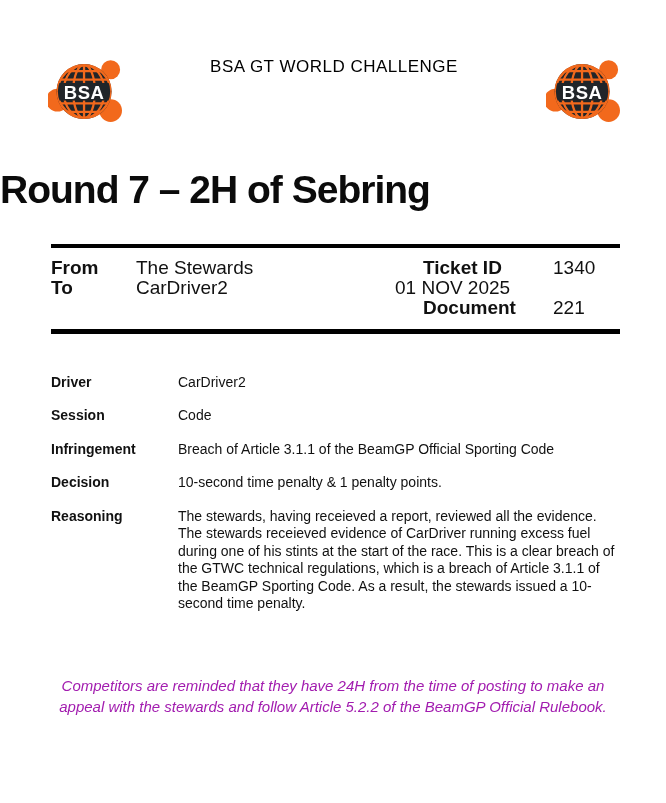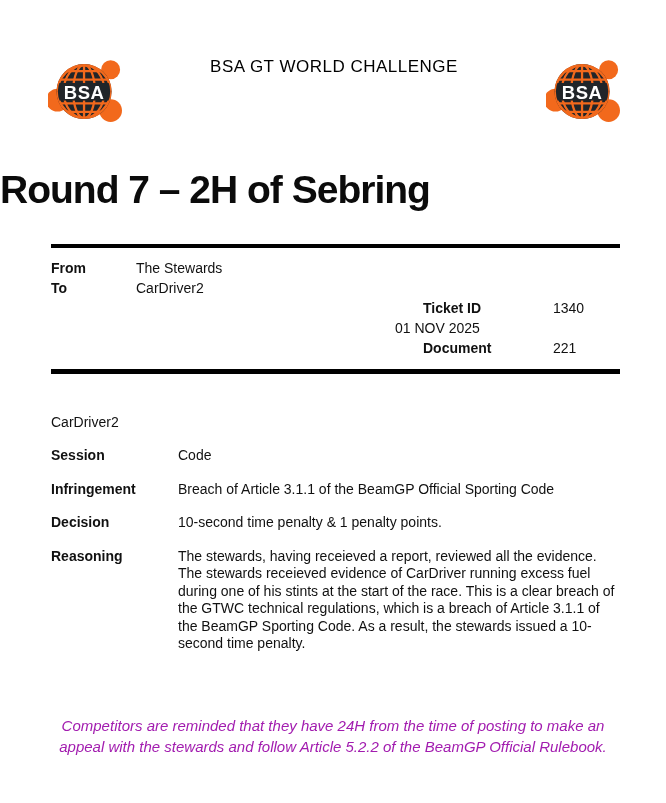--- a/index.html
+++ b/index.html
@@ -21,21 +21,21 @@
     margin:40px 0 0 0;text-align:left;
     font-size:39px;font-weight:bold;letter-spacing:-1px;line-height:1.15;
     color:#0b0b0b;
   }
   .rule{
     border:0;height:4.5px;background:#000;margin:0 46px 0 51px;
   }
   .rule-top{margin-top:31px;}
   .meta{
     display:flex;padding:10px 0 11px 0;margin:0 46px 0 51px;
-    font-size:14px;line-height:20px;flex-direction:column;
+    font-size:19px;line-height:20px;
   }
   .meta-row{display:flex;}
   .meta-label{font-weight:bold;}
   .meta-left .meta-label{width:85px;}
   .meta-right{margin-left:auto;width:225px;}
   .meta-right .meta-label{width:130px;margin-left:28px;}
   .fields{margin:40px 46px 0 51px;}
   .field{display:flex;font-size:14px;line-height:17.5px;margin-bottom:16px;}
   .field-label{width:127px;font-weight:bold;flex:0 0 auto;}
   .field-value{width:446px;}
@@ -128,20 +128,21 @@
       <span class="meta-label">Document</span>
       <span class="meta-value">221</span>
     </div>
   </div>
 </div>
 
 <hr class="rule">
 
 <div class="fields">
   <div class="field">
+    <span class="field-label">Driver</span>
     <span class="field-value">CarDriver2</span>
   </div>
   <div class="field">
     <span class="field-label">Session</span>
     <span class="field-value">Code</span>
   </div>
   <div class="field">
     <span class="field-label">Infringement</span>
     <span class="field-value">Breach of Article 3.1.1 of the BeamGP Official Sporting Code</span>
   </div>

